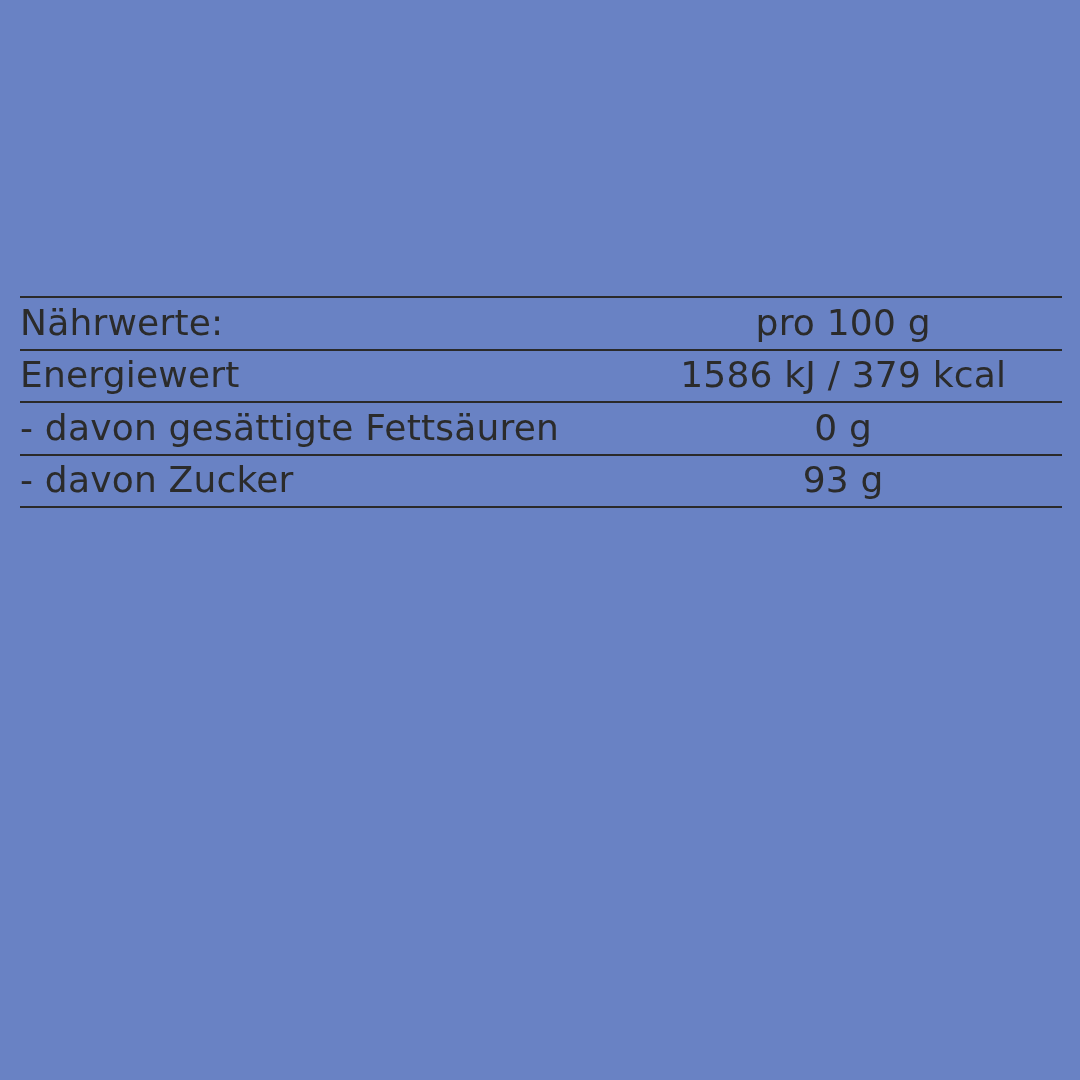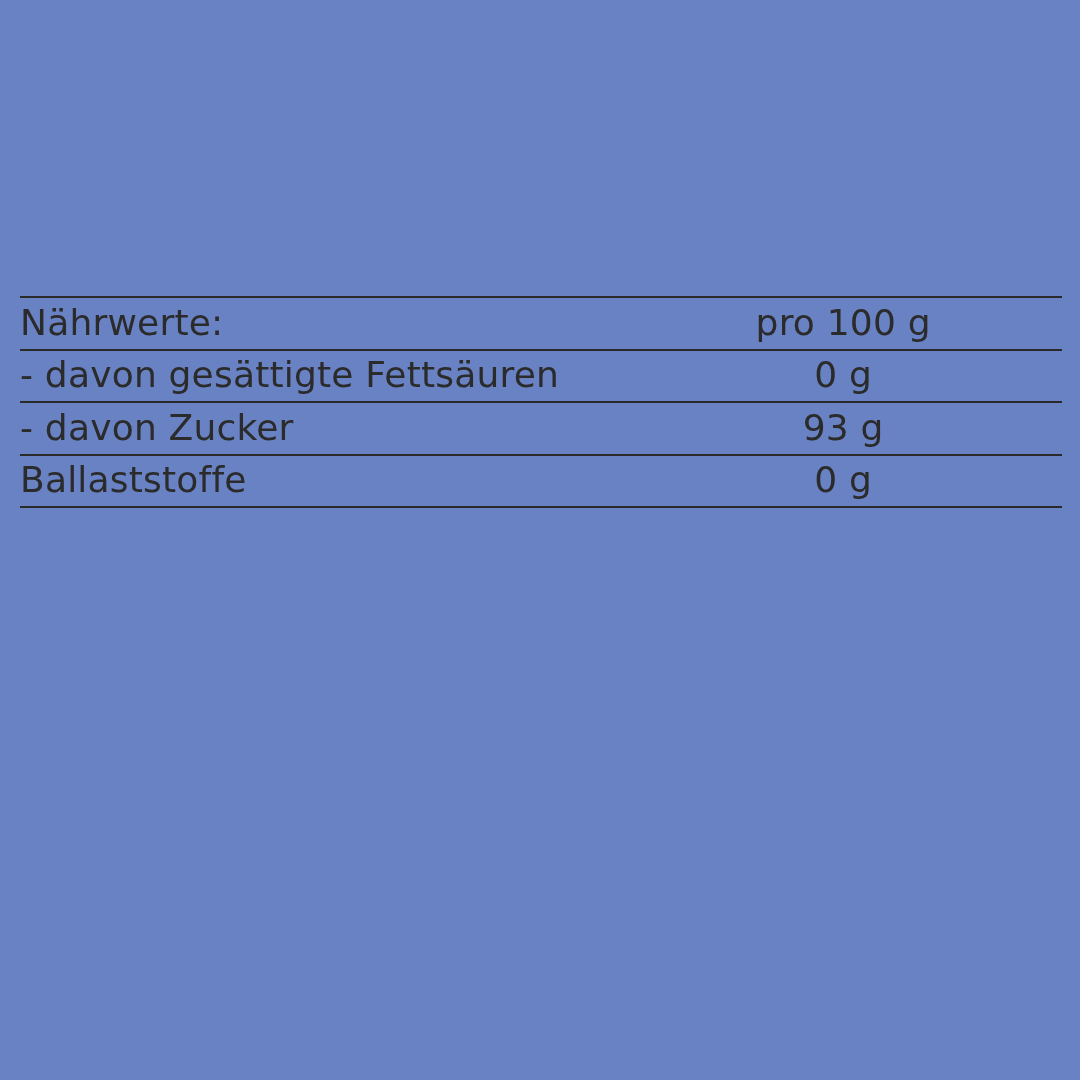--- a/index.html
+++ b/index.html
@@ -57,26 +57,26 @@
 <body>
 
 <div class="panel">
   <table class="nutrition">
     <tbody>
       <tr class="header-row">
         <td class="label">Nährwerte:</td>
         <td class="value">pro 100 g</td>
       </tr>
       <tr>
+        <td class="label">Energiewert</td>
+        <td class="value">1586 kJ / 379 kcal</td>
+      </tr>
+      <tr>
         <td class="label">- davon gesättigte Fettsäuren</td>
         <td class="value">0 g</td>
       </tr>
       <tr>
         <td class="label">- davon Zucker</td>
         <td class="value">93 g</td>
       </tr>
-      <tr>
-        <td class="label">Ballaststoffe</td>
-        <td class="value">0 g</td>
-      </tr>
     </tbody>
   </table>
 </div>
 
 </body></html>

